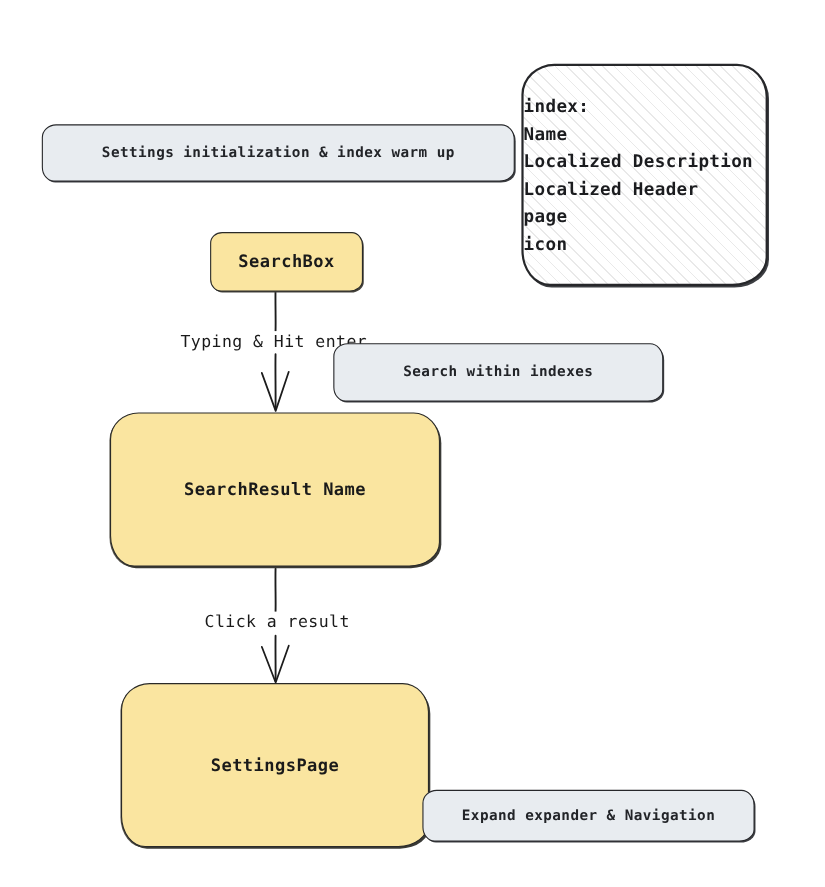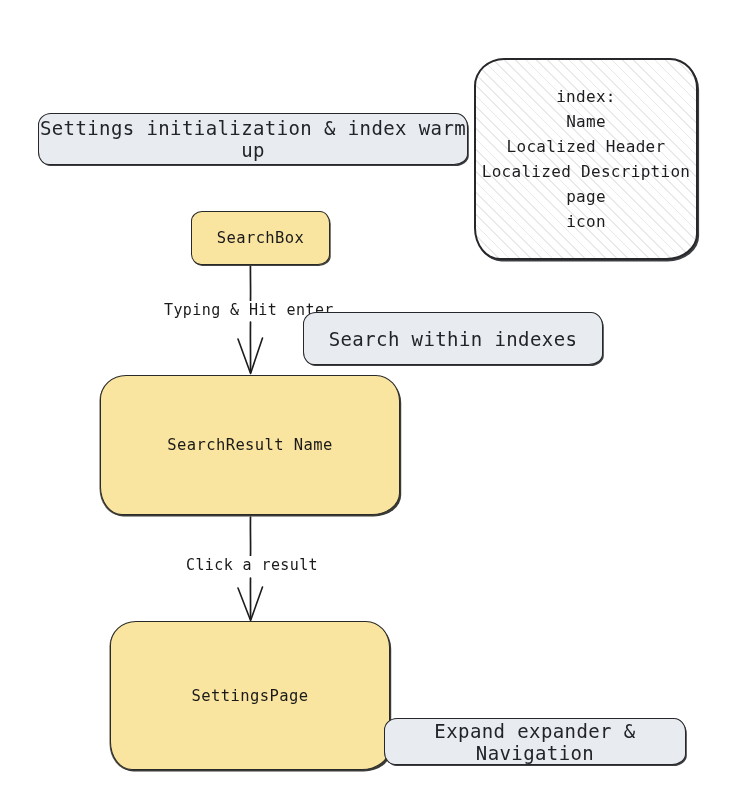--- a/index.html
+++ b/index.html
@@ -19,44 +19,44 @@
     left: 0; top: 0;
     width: 750px;
     height: 806px;
   }
   .node {
     position: absolute;
     box-sizing: border-box;
     display: flex;
     align-items: center;
     justify-content: center;
-    text-align: center;
     color: #1a1a1a;
     z-index: 5;
+    font-weight: bold;
   }
   
   .ybox {
     background: #fae5a0;
     border: 1.7px solid #2a2a28;
     border-radius: 26px 24px 28px 22px / 24px 26px 22px 28px;
     box-shadow: 1.6px 1.9px 0 -0.4px #3a3a36, -1.1px 1.2px 0 -0.6px #55524a;
     font-size: 15.5px;
     letter-spacing: 0.4px;
   }
   .ybox.small {
     border-radius: 11px 10px 12px 10px / 10px 12px 10px 11px;
     box-shadow: 1.1px 1.3px 0 -0.4px #46443e;
   }
   
   .gbox {
     background: #e8ecf0;
     border: 1.7px solid #26272a;
     border-radius: 13px 12px 14px 11px / 12px 14px 11px 13px;
     box-shadow: 1.3px 1.5px 0 -0.5px #3c3e42;
-    font-size: 19px;
+    font-size: 13px;
     letter-spacing: 0.4px;
     color: #222428;
   }
   
   .hbox {
     background-color: #ffffff;
     background-image: repeating-linear-gradient(
       45deg,
       rgba(0,0,0,0.085) 0px,
       rgba(0,0,0,0.085) 1.1px,
@@ -103,22 +103,22 @@
   </g>
 
   <g>
     <path d="M389.5,704 L389.5,724" fill="none" stroke="#1c1c1c" stroke-width="1.6" stroke-linecap="round"></path>
   </g>
 </svg>
 
 <div class="node hbox" style="left:474px; top:58px; width:224px; height:202px;">
   <span class="line">index:</span>
   <span class="line">Name</span>
+  <span class="line">Localized Description</span>
   <span class="line">Localized Header</span>
-  <span class="line">Localized Description</span>
   <span class="line">page</span>
   <span class="line">icon</span>
 </div>
 
 <div class="node gbox" style="left:38px; top:113px; width:430px; height:52px; z-index:7;">
   <span>Settings initialization &amp; index warm up</span>
 </div>
 
 <div class="node ybox small" style="left:191px; top:211px; width:139px; height:54px;">
   <span>SearchBox</span>

